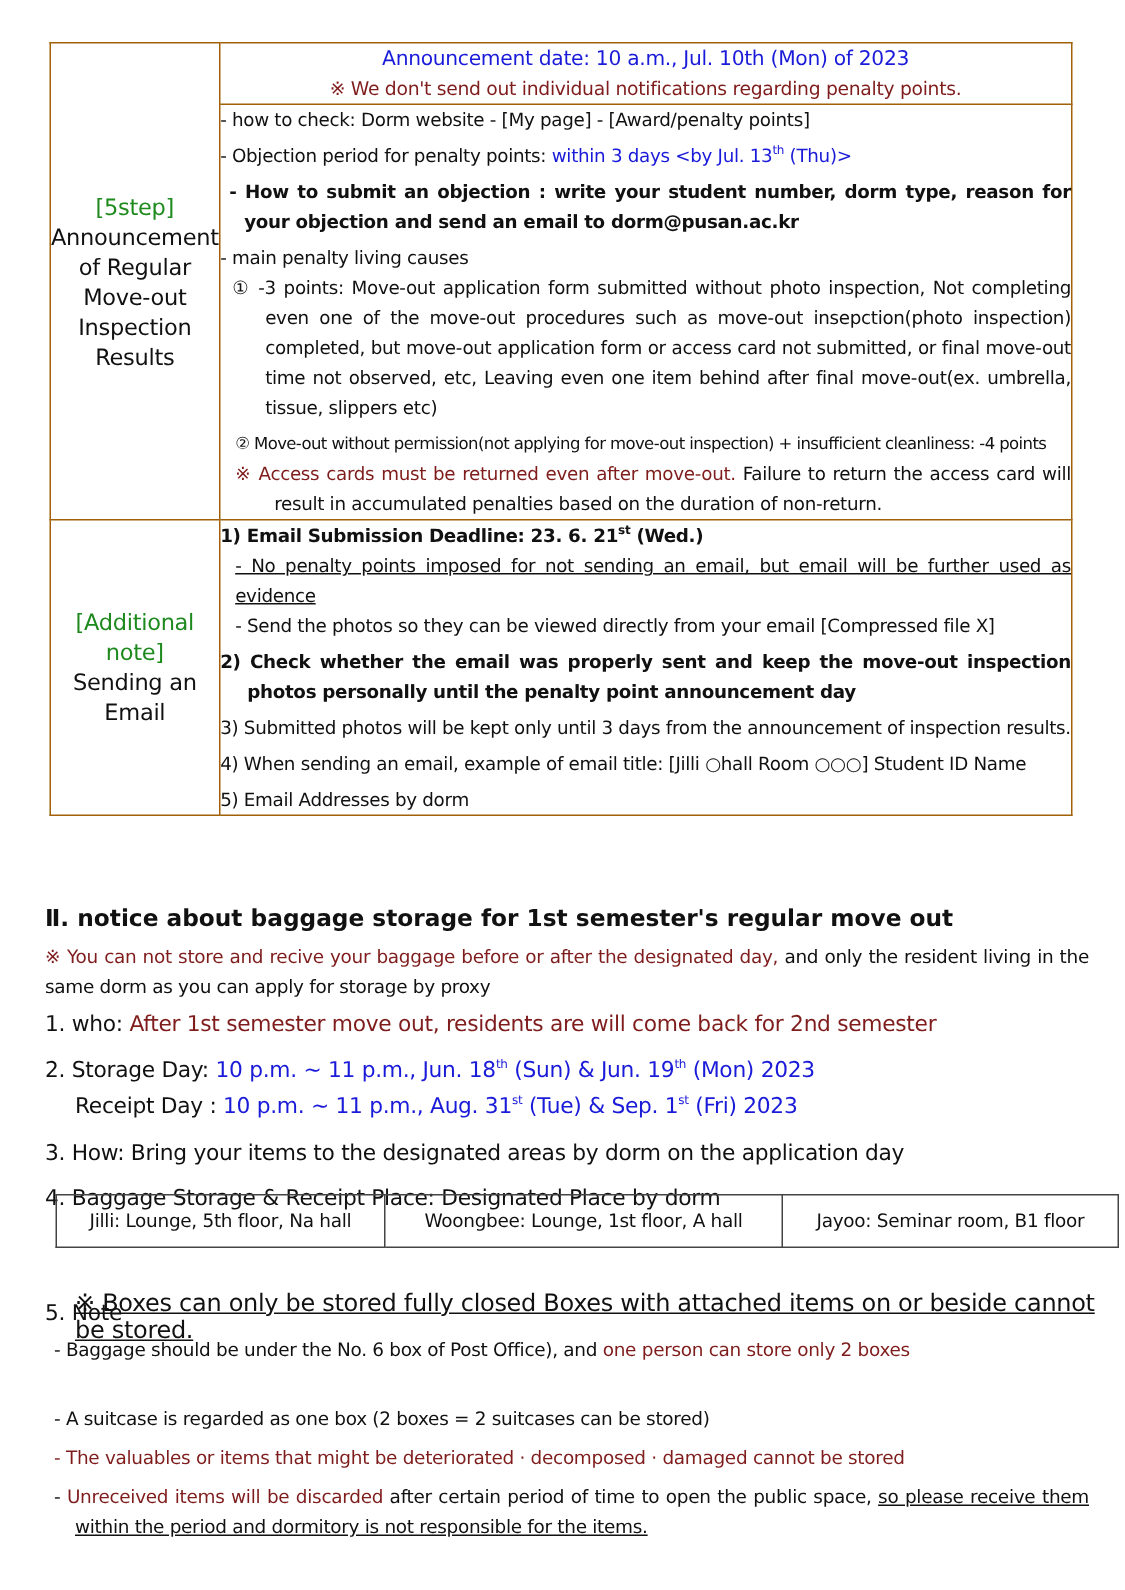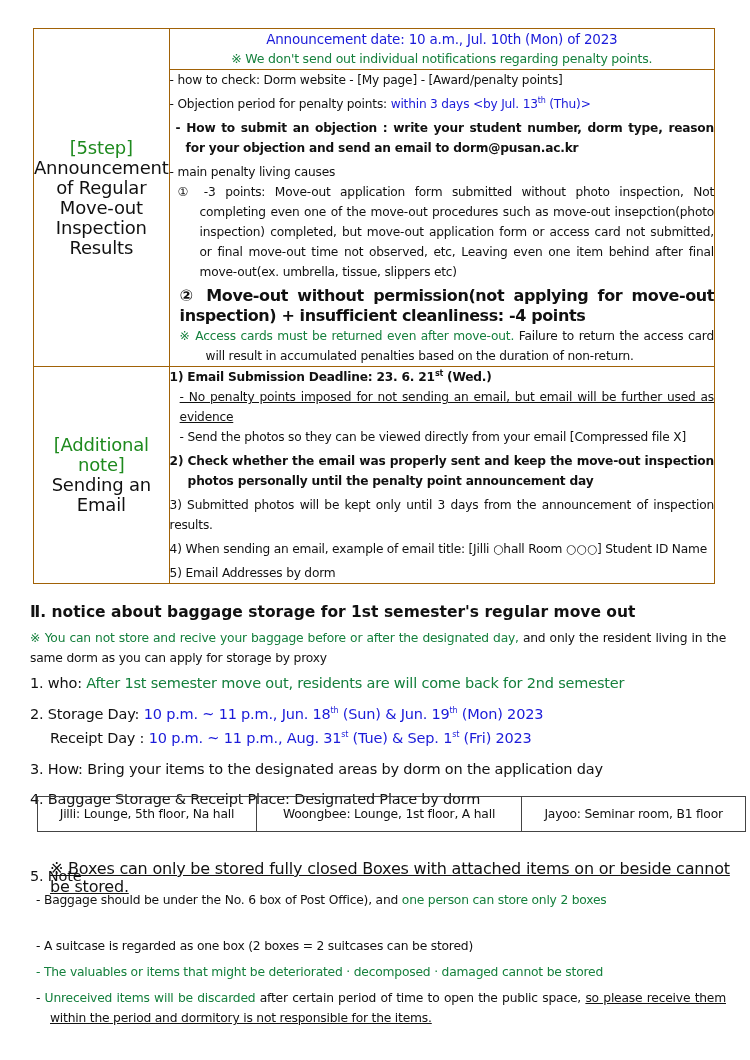--- a/index.html
+++ b/index.html
@@ -2,32 +2,32 @@
 <html><head>
 <meta charset="utf-8">
 <style>
   html, body { margin: 0; padding: 0; background: #ffffff; }
   body {
     width: 750px; height: 1060px; position: relative; overflow: hidden;
     font-family: "DejaVu Sans", "Liberation Sans", sans-serif;
     color: #111; font-size: 12.2px; letter-spacing: -0.2px;
   }
   .blue { color: #1a1ad9; }
-  .red { color: #15803d; }
+  .red { color: #7f1d1d; }
   .green { color: #1e8a1e; }
   .u { text-decoration: underline; }
   .b { font-weight: bold; }
   sup { font-size: 8px; line-height: 0; }
 
   table.main {
     position: absolute; left: 33px; top: 28px; width: 682px;
     border-collapse: collapse; border: 1px solid #555;
   }
   table.main td { border: 1px solid #a16207; vertical-align: middle; padding: 0; }
-  td.left { width: 92px; text-align: center; line-height: 20px; font-size: 18px; }
+  td.left { width: 92px; text-align: center; line-height: 20px; font-size: 15px; }
   .ann-head { text-align: center; padding: 5px 0 4px 0; }
   .ann-head .l1 { font-size: 13.5px; line-height: 20px; }
   .ann-head .l2 { font-size: 12.5px; line-height: 20px; }
   .cell { padding: 3px 8px 3px 6px; }
   .line { line-height: 20px; text-align: justify; text-align-last: left; }
   .gap { margin-top: 4px; }
   .ind1 { padding-left: 10px; }
   .hang { padding-left: 22px; text-indent: -12px; }
   .hang2 { padding-left: 30px; text-indent: -22px; }
 
@@ -68,21 +68,21 @@
   </tr>
   <tr>
     <td class="cell">
       <div class="line">- how to check: Dorm website - [My page] - [Award/penalty points]</div>
       <div class="line gap">
         <span>- Objection period for penalty points: </span><span class="blue"><span>within 3 days &lt;by Jul. 13</span><sup>th</sup><span> (Thu)&gt;</span></span>
       </div>
       <div class="line gap b hang" style="padding-left:16px;text-indent:-10px;font-weight:600;">- How to submit an objection : write your student number, dorm type, reason for your objection and send an email to dorm@pusan.ac.kr</div>
       <div class="line gap">- main penalty living causes</div>
       <div class="line hang2">① -3 points: Move-out application form submitted without photo inspection, Not completing even one of the move-out procedures such as move-out insepction(photo inspection) completed, but move-out application form or access card not submitted, or final move-out time not observed, etc, Leaving even one item behind after final move-out(ex. umbrella, tissue, slippers etc)</div>
-      <div class="line gap ind1" style="font-size:16px;letter-spacing:-0.4px;font-weight:bold;">② Move-out without permission(not applying for move-out inspection) + insufficient cleanliness: -4 points</div>
+      <div class="line gap ind1" style="font-size:11px;letter-spacing:-0.4px;">② Move-out without permission(not applying for move-out inspection) + insufficient cleanliness: -4 points</div>
       <div class="line ind1 hang2" style="padding-left:36px;text-indent:-26px;"><span class="red">※ Access cards must be returned even after move-out.</span><span> Failure to return the access card will result in accumulated penalties based on the duration of non-return.</span></div>
     </td>
   </tr>
   <tr>
     <td class="left">
       <div class="green">[Additional</div>
       <div class="green">note]</div>
       <div>Sending an</div>
       <div>Email</div>
     </td>

